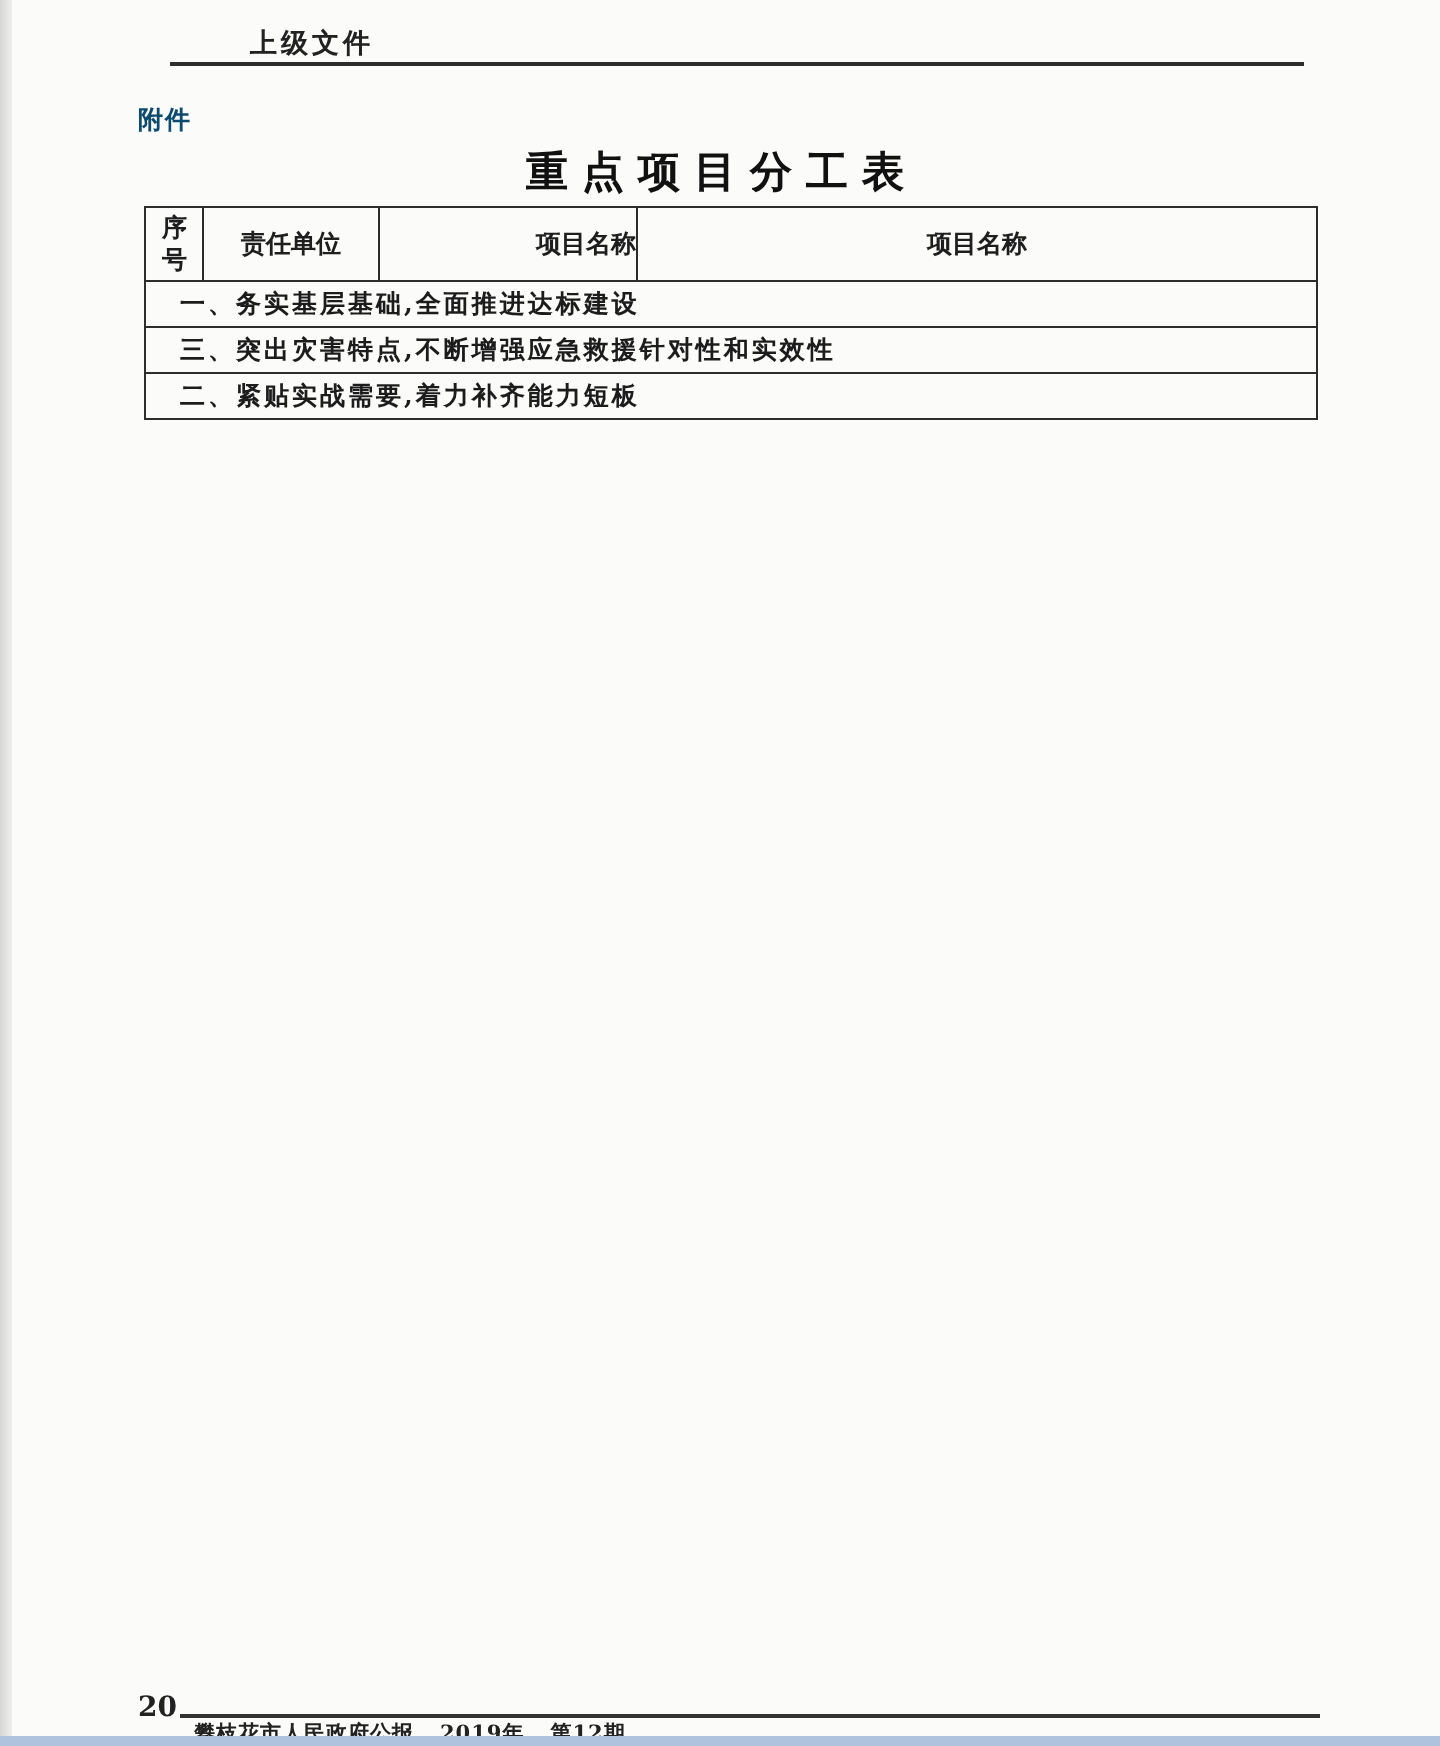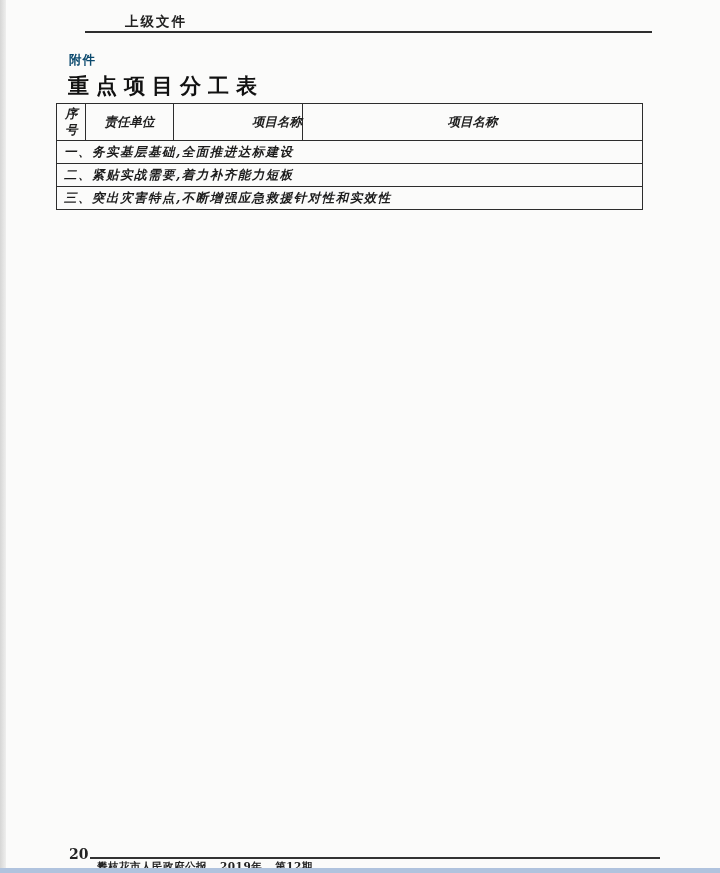--- a/index.html
+++ b/index.html
@@ -27,40 +27,40 @@
     position:absolute; left:85px; top:31px; width:567px; height:2px;
     background:#2e2e2e;
   }
   .attachment {
     position:absolute; left:69px; top:52px;
     font-family:"DejaVu Sans", sans-serif; font-weight:bold;
     font-size:12.5px; letter-spacing:1px; color:#0c4a6e;
   }
   .title {
     position:absolute; left:68px; top:72px; width:586px;
-    font-size:21px; font-weight:bold;
+    text-align:center; font-size:21px; font-weight:bold;
     letter-spacing:7px; color:#111;
   }
-  .table-wrap { position:absolute; left:56px; top:103px; width:588px;font-style:italic; }
+  .table-wrap { position:absolute; left:72px; top:103px; width:588px; }
   table { border-collapse:collapse; width:586px; table-layout:fixed; }
   th, td { border:1px solid #2d2d2d; }
   th {
     font-family:"DejaVu Sans", sans-serif; font-size:12.5px; font-weight:bold;
     text-align:center; vertical-align:middle; color:#1e1e1e;
   }
   th.c0 { width:29px; word-break:break-all; line-height:1.25; padding:2px 8px; }
   th.c1 { width:88px; }
   th.c2 { width:129px;text-align:right; }
   th.c3 { width:340px; }
   td {
     font-size:12px; vertical-align:middle; line-height:1.45;
     letter-spacing:0.3px; color:#1c1c1c;
   }
   .section-cell {
-    padding:2px 7px; font-weight:600; letter-spacing:1.5px; font-size:12.5px;
+    padding:2px 17px; font-weight:600; letter-spacing:1.5px; font-size:12.5px;
   }
   .footer-num {
     position:absolute; left:69px; top:846px;
     font-size:14px; color:#222;font-weight:bold;
   }
   .footer-line {
     position:absolute; left:90px; top:857px; width:570px; height:1.5px;
     background:#333;
   }
   .footer-text {
@@ -90,24 +90,24 @@
           <th class="c1">责任单位</th>
           <th class="c2">项目名称</th>
           <th class="c3">项目名称</th>
         </tr>
     </thead>
     <tbody>
         <tr style="height: 21px;">
           <td colspan="4" class="section-cell">一、务实基层基础,全面推进达标建设</td>
         </tr>
         <tr style="height: 21px;">
-          <td colspan="4" class="section-cell">二、紧贴实战需要,着力补齐能力短板</td>
+          <td colspan="4" class="section-cell">三、突出灾害特点,不断增强应急救援针对性和实效性</td>
         </tr>
         <tr style="height: 21px;">
-          <td colspan="4" class="section-cell">三、突出灾害特点,不断增强应急救援针对性和实效性</td>
+          <td colspan="4" class="section-cell">二、紧贴实战需要,着力补齐能力短板</td>
         </tr>
       </tbody>
   </table>
 </div>
 
 <div class="footer-num">20</div>
 <div class="footer-line"></div>
 <div class="footer-text">
   <span>攀枝花市人民政府公报</span><span>2019年</span><span>第12期</span>
 </div>

